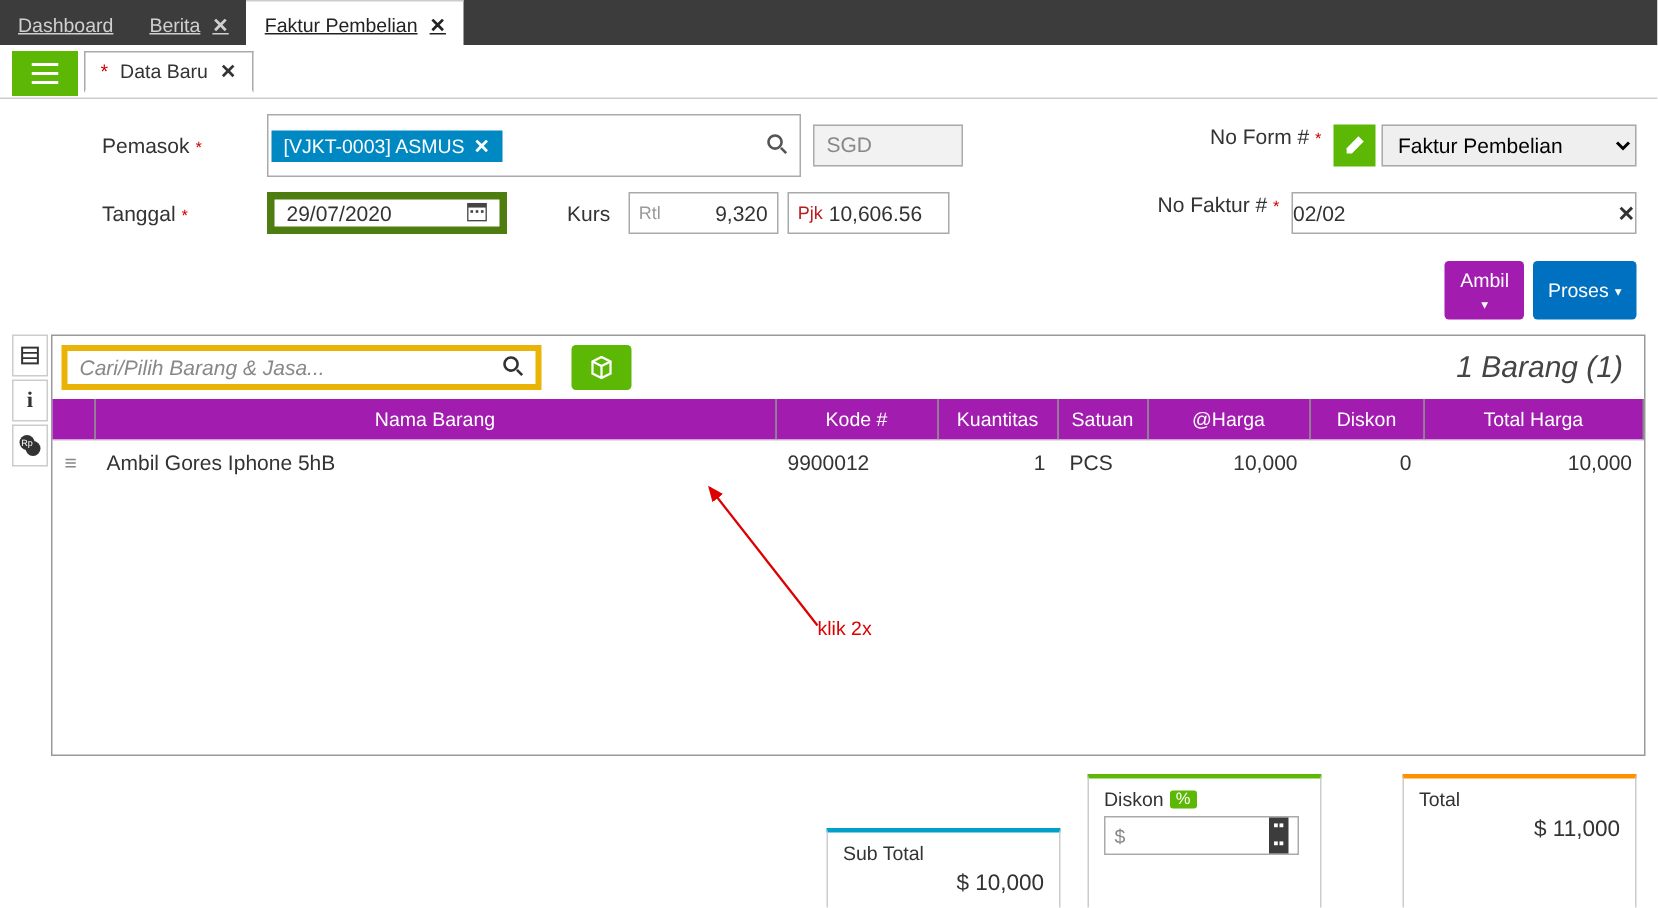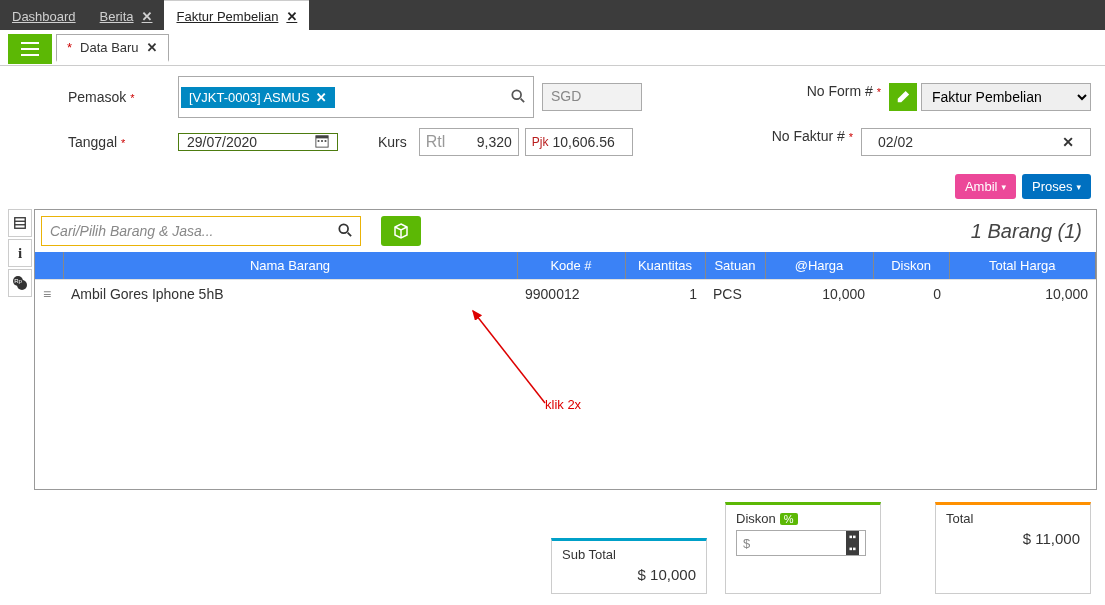--- a/index.html
+++ b/index.html
@@ -27,53 +27,53 @@
   .supplier-pill .x { font-weight: bold; cursor: pointer; }
   .supplier-group .search { margin-left: auto; padding: 0 8px; color: #666; }
   
   .currency-box { border: 1px solid #aaa; width: 100px; height: 28px; padding: 4px 8px; color: #888; font-size: 14px; margin-left: 8px; background: #f2f2f2; }
   
   .right-form { margin-left: auto; display: flex; gap: 4px; }
   .right-form .lbl { font-size: 14px; margin-right: 4px; }
   .edit-btn { width: 28px; height: 28px; background: #5cb805; display: flex; align-items: center; justify-content: center; }
   .no-form-select { border: 1px solid #aaa; height: 28px; width: 170px; padding: 3px 6px; font-size: 14px; }
   
-  .date-input { border: 1px solid #4d7c0f; width: 160px; height: 18px; padding: 3px 8px; font-size: 14px; display: flex; align-items: center; }
+  .date-input { border: 5px solid #4d7c0f; width: 160px; height: 28px; padding: 3px 8px; font-size: 14px; display: flex; align-items: center; }
   .date-input .cal { margin-left: auto; }
   
   .kurs-lbl { margin-left: 40px; font-size: 14px; }
   .kurs-input { border: 1px solid #aaa; width: 100px; height: 28px; padding: 3px 6px; font-size: 14px; display: flex; align-items: center; }
-  .kurs-input .prefix { color: #999; font-size: 16px; margin-right: auto; }
+  .kurs-input .prefix { color: #999; font-size: 12px; margin-right: auto; }
   .kurs-input .val { margin-left: auto; }
   .pjk-input { border: 1px solid #aaa; width: 108px; height: 28px; padding: 3px 6px; font-size: 14px; display: flex; align-items: center; margin-left: 6px; }
   .pjk-input .prefix { color: #b91c1c; font-size: 12px; }
   .pjk-input .val { margin-left: 4px; }
   
-  .faktur-input { border: 1px solid #aaa; height: 28px; width: 230px; padding: 3px 16px; font-size: 14px; display: flex; align-items: center; gap: 12px; }
+  .faktur-input { border: 1px solid #aaa; height: 28px; width: 230px; padding: 3px 0; font-size: 14px; display: flex; align-items: center; gap: 12px; }
   .faktur-input .clear { margin-left: auto; font-weight: bold; cursor: pointer; }
   
   .action-buttons { display: flex; justify-content: flex-end; gap: 6px; padding: 0 14px 10px; }
   .btn { padding: 5px 10px; color: #fff; font-size: 13px; border-radius: 3px; display: flex; align-items: center; gap: 4px; cursor: pointer; }
-  .btn-green { background: #ec4899; }
+  .btn-green { background: #a21caf; flex-direction: column; }
   .btn-blue { background: #0070c0; }
   .btn .caret { font-size: 9px; }
   
   .content-wrap { display: flex; padding: 0 8px; }
   .left-tabs { width: 26px; }
   .left-tab { width: 24px; height: 28px; display: flex; align-items: center; justify-content: center; border: 1px solid #ccc; margin-bottom: 2px; cursor: pointer; }
   
   .items-panel { flex: 1; border: 1px solid #999; }
   .items-header { padding: 6px 6px; display: flex; align-items: center; }
-  .search-items { border: 1px solid #eab308; height: 30px; width: 320px; padding: 4px 8px; display: flex; align-items: center; color: #888; font-style: italic; font-size: 14px; }
+  .search-items { border: 4px solid #eab308; height: 30px; width: 320px; padding: 4px 8px; display: flex; align-items: center; color: #888; font-style: italic; font-size: 14px; }
   .search-items .icon { margin-left: auto; font-style: normal; color: #444; }
   .cube-btn { width: 40px; height: 30px; background: #5cb805; display: flex; align-items: center; justify-content: center; margin-left: 20px; border-radius: 3px; }
   .count-label { margin-left: auto; font-size: 20px; font-style: italic; color: #444; padding-right: 8px; }
   
   .items-table { width: 100%; border-collapse: collapse; }
-  .items-table th { background: #3b82f6; color: #fff; font-weight: normal; padding: 6px 8px; font-size: 13px; border-right: 1px solid #888; }
+  .items-table th { background: #a21caf; color: #fff; font-weight: normal; padding: 6px 8px; font-size: 13px; border-right: 1px solid #888; }
   .items-table td { padding: 6px 8px; font-size: 14px; border-top: 1px solid #e0e0e0; }
   .items-body-wrap { height: 210px; overflow: auto; position: relative; }
   .drag-handle { color: #888; cursor: move; }
   
   .annotation { position: absolute; color: #d00; font-size: 13px; pointer-events:none; }
   .arrow-svg { position: absolute; pointer-events: none; }
   
   .totals-row { display: flex; gap: 18px; padding: 12px 14px 0; justify-content: flex-end; }
   .total-box { border: 1px solid #ccc; border-top-width: 3px; padding: 6px 10px 10px; width: 156px; }
   .total-box.sub { border-top-color: #00a0c8; margin-top: 36px; }

